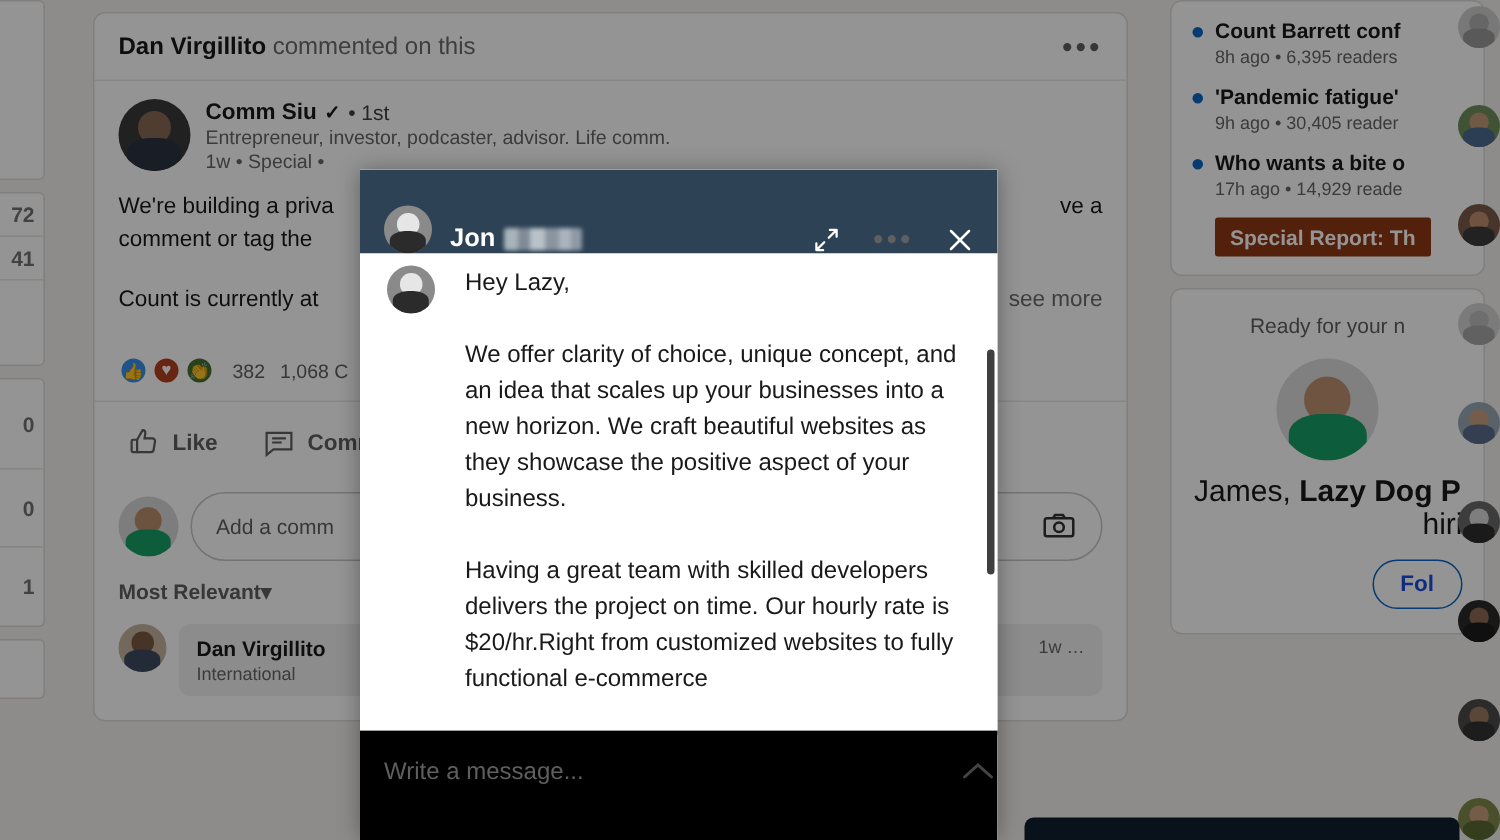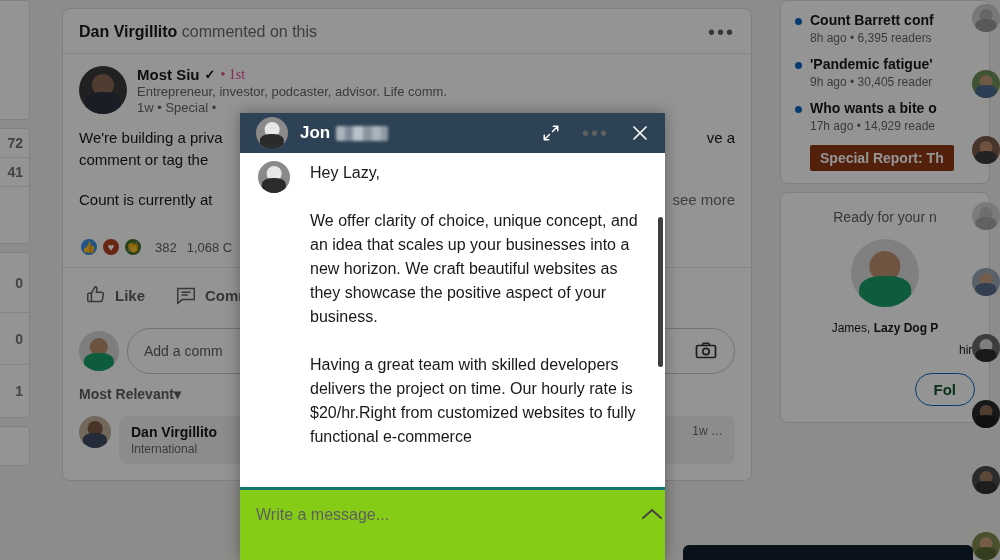--- a/index.html
+++ b/index.html
@@ -90,58 +90,58 @@
   .bullet { width: 7px; height: 7px; border-radius: 50%; background: #0a66c2; flex: none; margin-top: 7px; }
   .news-title { font-size: 14px; font-weight: 600; color: #191919; line-height: 19px; white-space: nowrap; }
   .news-meta { font-size: 12px; color: #666; margin-left: 15px; margin-top: 1px; white-space: nowrap; }
   .special { display:inline-block; background: #8f3a14; color: #fff; font-size: 14px; font-weight: 700;
              padding: 5px 10px; border-radius: 2px; margin: 8px 0 0 15px; white-space: nowrap; }
 
   .promo-card { background: #fff; border: 1px solid #dcdbd8; border-radius: 8px;
                 padding: 16px 14px; text-align: center; }
   .promo-title { font-size: 14px; color: #5f5f5f; white-space: nowrap; }
   .promo-avatar { margin: 14px auto 10px auto; }
-  .promo-text { font-size: 12px; color: #191919; line-height: 22px; }
+  .promo-text { font-size: 20px; color: #191919; line-height: 22px; }
   .promo-text b { font-weight: 700; }
   .follow-btn { display: inline-block; margin-top: 12px; border: 1px solid #0a66c2;
-                color: #14532d; font-weight: 700; font-size: 15px;
+                color: #1d4ed8; font-weight: 700; font-size: 15px;
                 padding: 7px 18px; border-radius: 22px; white-space: nowrap; }
 
   
   .avatar-strip { position: absolute; left: 972px; top: 4px; width: 28px; }
   .avatar-strip .avatar { margin-bottom: 38px; }
 
   .bottom-bar { position: absolute; left: 683px; top: 545px; width: 290px; height: 15px;
                 background: #11202d; border-radius: 6px 6px 0 0; }
 
   
   .msg-overlay {
     position: absolute; left: 240px; top: 113px; width: 425px; height: 447px;
     background: #fff; box-shadow: 0 0 14px rgba(0,0,0,0.35);
     z-index: 60; display: flex; flex-direction: column; overflow: hidden;
   }
-  .msg-header { background: #2d4255; height: 40px; display: flex; align-items: center;
+  .msg-header { background: #2d4255; height: 56px; display: flex; align-items: flex-end;
                 padding: 0 16px; gap: 12px; flex: none; }
   .msg-title { color: #fff; font-size: 17px; font-weight: 700; display: flex; align-items: center; gap: 6px; }
   .blurname { display: inline-block; width: 52px; height: 15px; border-radius: 2px;
               background: linear-gradient(90deg,#a9b3bc 0 18%, #7f8c98 18% 33%, #b9c2c9 33% 52%,
                           #8a95a0 52% 70%, #aab4bd 70% 86%, #8f9aa5 86% 100%);
               filter: blur(1.4px); }
   .msg-actions { margin-left: auto; display: flex; align-items: center; gap: 22px; color: #fff; }
 
   .msg-thread { flex: 1; position: relative; overflow: hidden; background: #fff; }
   .thread-avatar { position: absolute; left: 18px; top: 8px; }
   .msg-text { position: absolute; left: 70px; right: 14px; top: 8px;
               font-size: 16px; line-height: 24px; color: #191919; }
   .msg-text p { margin-bottom: 24px; }
   .msg-scrollbar { position: absolute; right: 2px; top: 64px; width: 5px; height: 150px;
                    background: #3f3f3f; border-radius: 3px; }
 
-  .msg-input { flex: none; height: 73px; border-top: 3px solid #0f766e;
-               display: flex; align-items: flex-start; padding: 16px 0 0 16px; background: #84cc16; }
+  .msg-input { flex: none; height: 73px; border-top: 3px solid #000000;
+               display: flex; align-items: flex-start; padding: 16px 0 0 16px; background: #000000; }
   .msg-placeholder { font-size: 16px; color: #5f5f5f; }
   .chev-up { margin-left: auto; color: #444; }
 
   svg { display: block; }
 </style>
 </head>
 <body>
 
 <div id="root">
 
@@ -182,23 +182,23 @@
         <span class="dots">•••</span>
       </div>
 
       <div class="author-row">
         <div class="avatar av48" style="background:#3a3a3a;">
           <div class="face face-head" style="background:#8b6a57;"></div>
           <div class="face face-body" style="background:#2b3340;"></div>
         </div>
         <div>
           <div class="author-name">
-            <span>Most Siu</span>
+            <span>Comm Siu</span>
             <span class="check">✓</span>
-            <span style="font-weight:400;font-size:14px;color:#ec4899;font-family:Liberation Serif, serif;">• 1st</span>
+            <span style="font-weight:400;font-size:14px;color:#404040;">• 1st</span>
           </div>
           <div class="author-sub">Entrepreneur, investor, podcaster, advisor. Life comm.</div>
           <div class="author-meta">1w • Special •</div>
         </div>
       </div>
 
       <div class="post-body">
         <p>
           <span>We're building a priva</span>
           <span style="float:right;">ve a</span><br>

